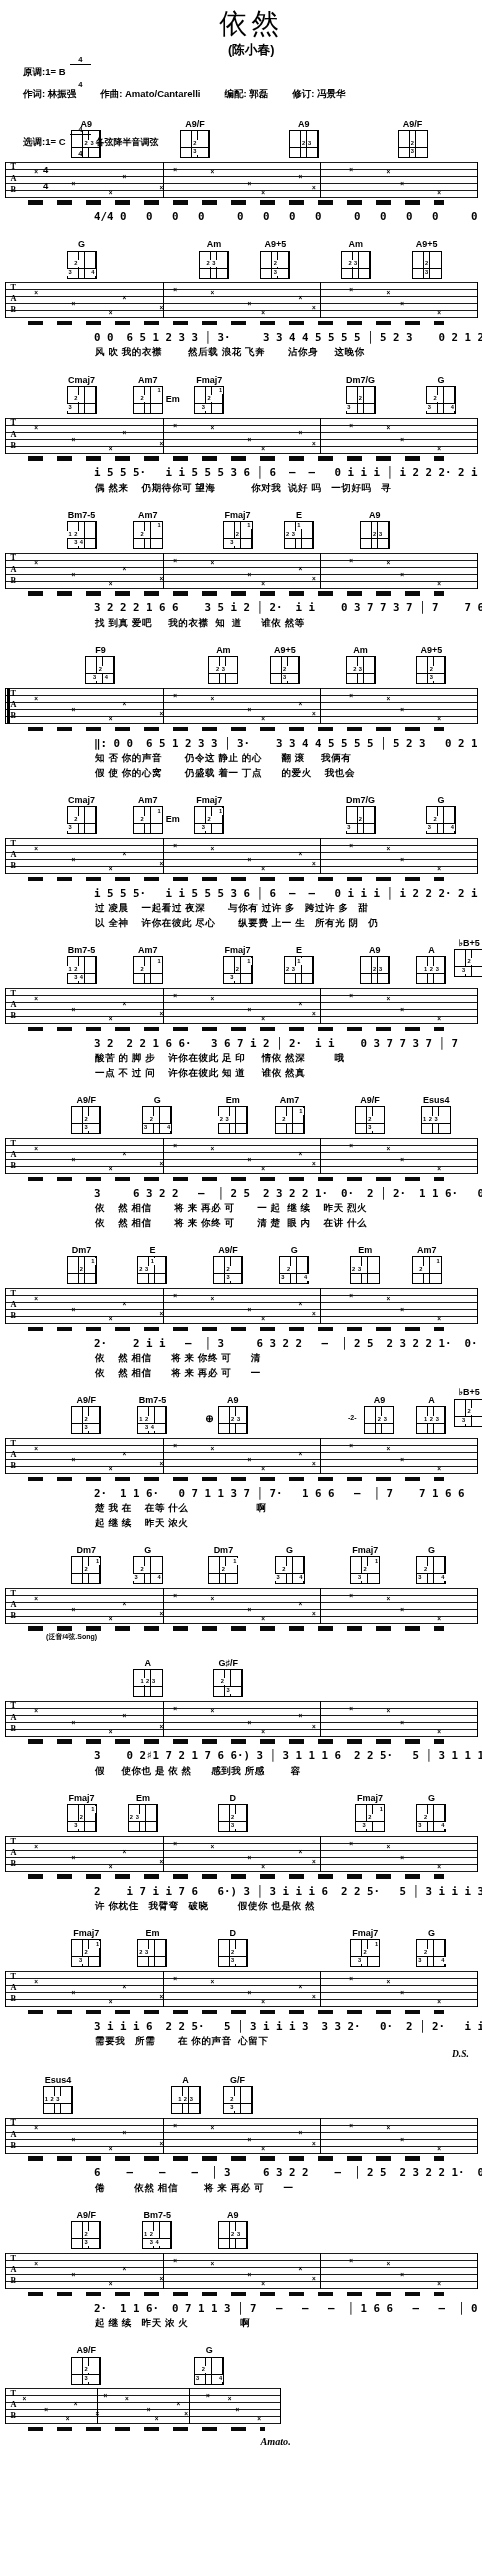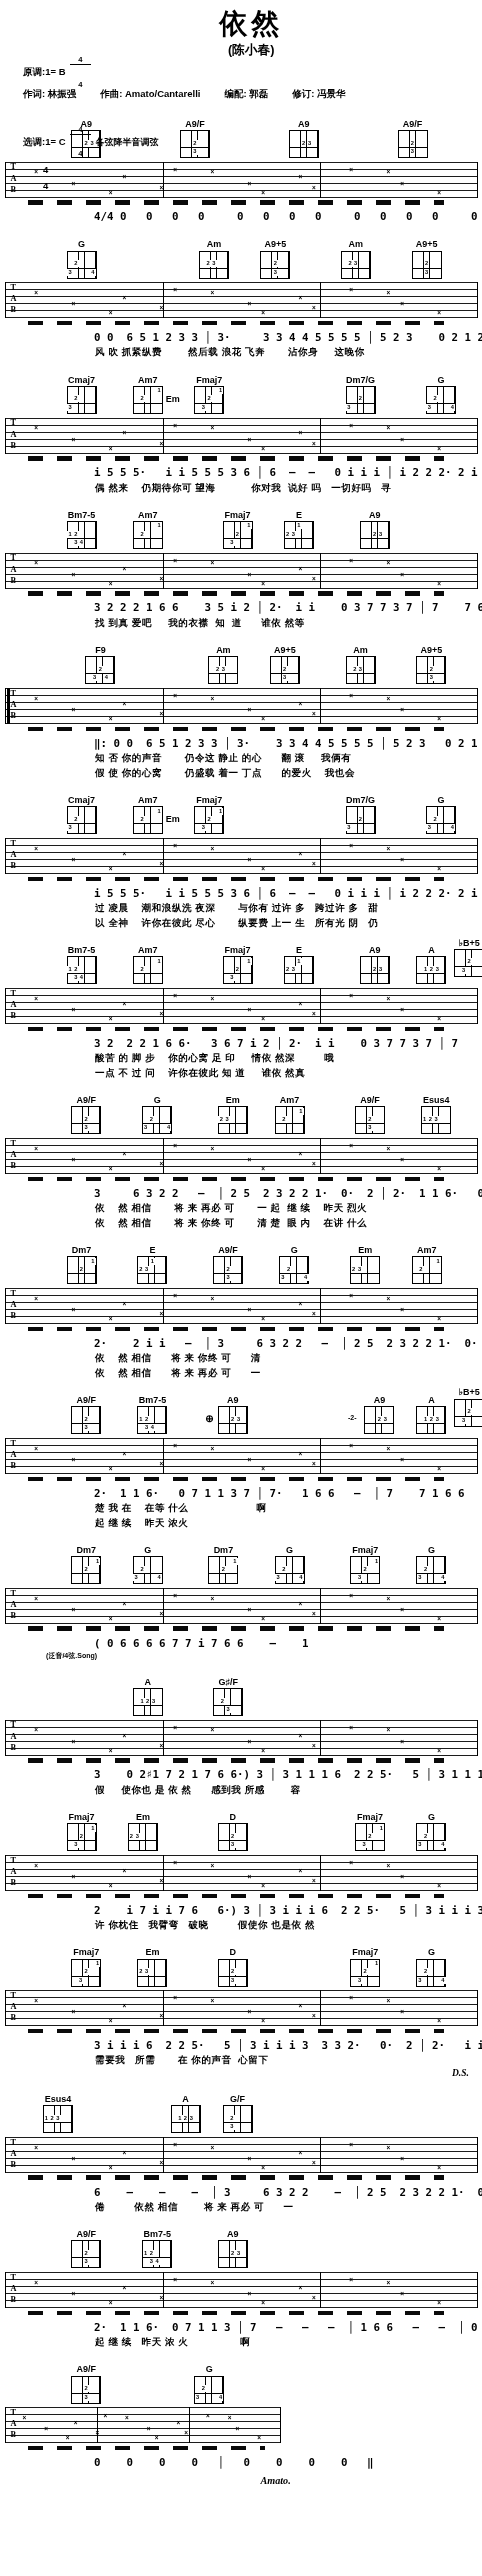--- a/index.html
+++ b/index.html
@@ -5,21 +5,21 @@
   html,body{margin:0;padding:0;background:#e8e8e8;}
   .page{
     width:483px;min-height:2576px;margin:0 auto;background:#fff;color:#000;
     font-family:"Liberation Sans",sans-serif;box-sizing:border-box;padding:3.8px 0 12.7px 0;
     overflow:hidden;
   }
   
   .header{position:relative;height:116px;}
   .title{
     position:absolute;left:52%;top:1.3px;transform:translateX(-50%);
-    font-family:"DejaVu Sans",sans-serif;font-weight:bold;font-size:28px;letter-spacing:3.8px;white-space:nowrap;
+    font-family:"DejaVu Sans",sans-serif;font-weight:normal;font-size:28px;letter-spacing:3.8px;white-space:nowrap;
   }
   .artist{
     position:absolute;left:52%;top:38px;transform:translateX(-50%);
     font-weight:bold;font-size:12.7px;white-space:nowrap;
   }
   .keys{position:absolute;left:23px;top:36px;font-weight:bold;font-size:9.5px;}
   .keyline{display:flex;align-items:center;margin-bottom:5.1px;white-space:pre;}
   .frac{display:inline-block;text-align:center;font-size:7.6px;line-height:1.05;font-weight:bold;margin:0 4.4px;vertical-align:middle;}
   .frac .num{display:block;border-bottom:0.6px solid #000;padding:0 1.9px;}
   .frac .den{display:block;padding:0 1.9px;}
@@ -231,21 +231,21 @@
             <span class="xm" style="left: 54.2%; top: 28px;">×</span>
             <span class="xm" style="left: 62.1%; top: 12.7px;">×</span>
             <span class="xm" style="left: 65%; top: 23px;">×</span>
             <span class="xm" style="left: 72.9%; top: 5.1px;">×</span>
             <span class="xm" style="left: 80.8%; top: 7.6px;">×</span>
             <span class="xm" style="left: 83.7%; top: 19px;">×</span>
             <span class="xm" style="left: 91.6%; top: 28px;">×</span>
           </div>
           <div class="beams"></div>
           <div class="melody">0 0  6 5 1 2 3 3 │ 3·     3 3 4 4 5 5 5 5 │ 5 2 3    0 2 1 2  2 │ 0 i i i</div>
-          <div class="lyrics">风 吹 抓紧纵费        然后载 浪花 飞奔       沾你身     这晚你</div>
+          <div class="lyrics">风 吹 我的衣襟        然后载 浪花 飞奔       沾你身     这晚你</div>
         </div>
       </section>
       <section class="system">
         <div class="chord-row">
           <div class="chord" style="left: 13%;">
             <span class="chord-name">Cmaj7</span>
             <div class="diagram">
               <span class="finger" style="top: 9.5px; left: 6.4px;">2</span>
               <span class="finger" style="top: 18px; left: 0.6px;">3</span>
             </div>
@@ -512,21 +512,21 @@
             <span class="xm" style="left: 54.2%; top: 28px;">×</span>
             <span class="xm" style="left: 62.1%; top: 12.7px;">×</span>
             <span class="xm" style="left: 65%; top: 23px;">×</span>
             <span class="xm" style="left: 72.9%; top: 5.1px;">×</span>
             <span class="xm" style="left: 80.8%; top: 7.6px;">×</span>
             <span class="xm" style="left: 83.7%; top: 19px;">×</span>
             <span class="xm" style="left: 91.6%; top: 28px;">×</span>
           </div>
           <div class="beams"></div>
           <div class="melody">i 5 5 5·   i i 5 5 5 3 6 │ 6  —  —   0 i i i │ i 2 2 2· 2 i 2 2 2·  5</div>
-          <div class="lyrics">过 凌晨    潮和浪纵洗 夜深       与你有 过许 多   跨过许 多   甜</div>
+          <div class="lyrics">过 凌晨    一起看过 夜深       与你有 过许 多   跨过许 多   甜</div>
           <div class="lyrics">以 全神    许你在彼此 尽心       纵要费 上一 生   所有光 阴   仍</div>
         </div>
       </section>
       <section class="system">
         <div class="chord-row">
           <div class="chord" style="left: 13%;">
             <span class="chord-name">Bm7-5</span>
             <div class="diagram">
               <span class="finger" style="top: 9.5px; left: 0.6px;">1</span>
               <span class="finger" style="top: 9.5px; left: 6.4px;">2</span>
@@ -598,21 +598,21 @@
             <span class="xm" style="left: 54.2%; top: 28px;">×</span>
             <span class="xm" style="left: 62.1%; top: 12.7px;">×</span>
             <span class="xm" style="left: 65%; top: 23px;">×</span>
             <span class="xm" style="left: 72.9%; top: 5.1px;">×</span>
             <span class="xm" style="left: 80.8%; top: 7.6px;">×</span>
             <span class="xm" style="left: 83.7%; top: 19px;">×</span>
             <span class="xm" style="left: 91.6%; top: 28px;">×</span>
           </div>
           <div class="beams"></div>
           <div class="melody">3 2  2 2 1 6 6·   3 6 7 i 2 │ 2·  i i    0 3 7 7 3 7 │ 7     0 7 6 6   —</div>
-          <div class="lyrics">酸苦 的 脚 步    你的心窝 足 印     情依 然深         哦</div>
+          <div class="lyrics">酸苦 的 脚 步    许你在彼此 足 印     情依 然深         哦</div>
           <div class="lyrics">一点 不 过 问    许你在彼此 知 道     谁依 然真</div>
         </div>
       </section>
       <section class="system">
         <div class="chord-row">
           <div class="chord" style="left: 14%;">
             <span class="chord-name">A9/F</span>
             <div class="diagram">
               <span class="finger" style="top: 9.5px; left: 12px;">2</span>
               <span class="finger" style="top: 18px; left: 12px;">3</span>
@@ -906,21 +906,20 @@
             <span class="xm" style="left: 51.3%; top: 19px;">×</span>
             <span class="xm" style="left: 54.2%; top: 28px;">×</span>
             <span class="xm" style="left: 62.1%; top: 12.7px;">×</span>
             <span class="xm" style="left: 65%; top: 23px;">×</span>
             <span class="xm" style="left: 72.9%; top: 5.1px;">×</span>
             <span class="xm" style="left: 80.8%; top: 7.6px;">×</span>
             <span class="xm" style="left: 83.7%; top: 19px;">×</span>
             <span class="xm" style="left: 91.6%; top: 28px;">×</span>
           </div>
           <div class="beams"></div>
-          <div class="melody">( 0 6 6 6 6 7 7 i 7 6 6    —    1</div>
           <div class="annotation">(泛音/4弦.Song)</div>
         </div>
       </section>
       <section class="system">
         <div class="chord-row">
           <div class="chord" style="left: 27%;">
             <span class="chord-name">A</span>
             <div class="diagram">
               <span class="finger" style="top: 9.5px; left: 6.4px;">1</span>
               <span class="finger" style="top: 9.5px; left: 12px;">2</span>
@@ -1245,21 +1244,20 @@
             <span class="xm" style="left: 51.3%; top: 19px;">×</span>
             <span class="xm" style="left: 54.2%; top: 28px;">×</span>
             <span class="xm" style="left: 62.1%; top: 12.7px;">×</span>
             <span class="xm" style="left: 65%; top: 23px;">×</span>
             <span class="xm" style="left: 72.9%; top: 5.1px;">×</span>
             <span class="xm" style="left: 80.8%; top: 7.6px;">×</span>
             <span class="xm" style="left: 83.7%; top: 19px;">×</span>
             <span class="xm" style="left: 91.6%; top: 28px;">×</span>
           </div>
           <div class="beams"></div>
-          <div class="melody">0    0    0    0   │   0    0    0    0   ‖</div>
           <div class="fine">Amato.</div>
         </div>
       </section>
     </main>
 
 
 </div>
 
 
 </body></html>

